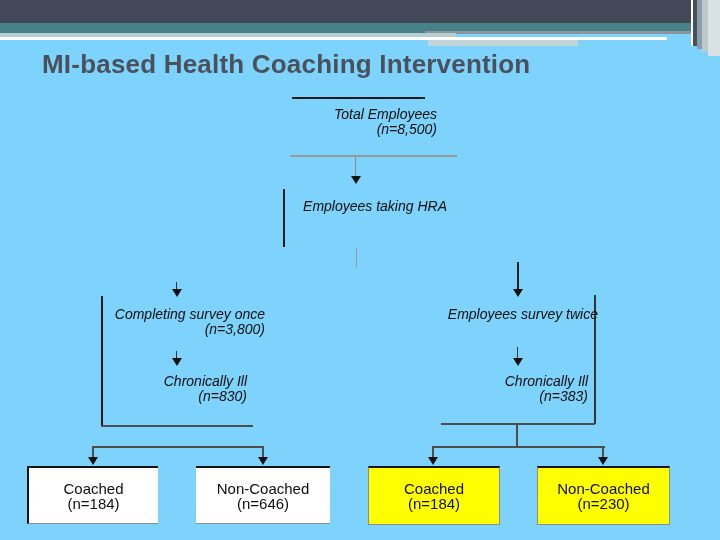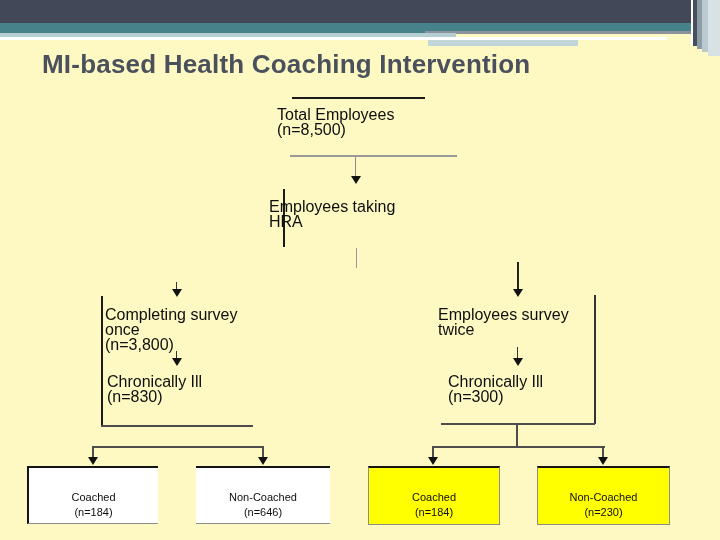--- a/index.html
+++ b/index.html
@@ -1,36 +1,36 @@
 <!DOCTYPE html>
 <html><head>
 <meta charset="utf-8">
 <style>
   html,body{margin:0;padding:0;background:#e8e8e8;}
   .slide{
-    position:relative;width:720px;height:540px;background:#fef9c3;overflow:hidden;
+    position:relative;width:720px;height:540px;background:#7dd3fc;overflow:hidden;
     font-family:"Liberation Sans", sans-serif;color:#111;
   }
   .abs{position:absolute;}
   .title{
     position:absolute;left:42px;top:49px;font-size:26px;font-weight:bold;
     color:#4b515c;white-space:nowrap;letter-spacing:0.2px;
   }
   .ln{position:absolute;background:#1a1a1a;}
   .arrowhead{
     position:absolute;width:0;height:0;
     border-left:5px solid transparent;border-right:5px solid transparent;
     border-top:8px solid #111;
   }
   .node{
-    position:absolute;text-align:left;font-size:16px;line-height:15px;color:#0e0e0e;
+    position:absolute;text-align:right;font-size:14px;line-height:15px;color:#0e0e0e;font-style:italic;
   }
   .bbox{
     position:absolute;box-sizing:border-box;text-align:center;
-    font-size:11px;line-height:15px;color:#0e0e0e;padding-top:22px;
+    font-size:15px;line-height:15px;color:#0e0e0e;padding-top:13px;
   }
   .bbox.plain-a{border-top:2px solid #141414;border-left:2px solid #141414;border-bottom:1px solid #8c8c8c;background:#fff;}
   .bbox.plain-b{border-top:2px solid #141414;border-bottom:1px solid #8c8c8c;background:#fff;}
   .bbox.hl{background:#ffff00;border:1px solid #8c8c8c;border-top:2px solid #141414;}
 </style>
 </head>
 <body>
 
 <div class="slide">
 
@@ -82,37 +82,37 @@
   <div class="arrowhead" style="left:258px;top:457px;"></div>
   <div class="ln" style="left:432px;top:446px;width:2px;height:12px;background:#4d4d4d;"></div>
   <div class="arrowhead" style="left:428px;top:457px;"></div>
   <div class="ln" style="left:602px;top:446px;width:2px;height:12px;background:#4d4d4d;"></div>
   <div class="arrowhead" style="left:598px;top:457px;"></div>
 
   <div class="node" style="left:277px;top:107px;width:160px;">
     <div>Total Employees</div>
     <div>(n=8,500)</div>
   </div>
-  <div class="node" style="left:269px;top:199px;width:160px;">
+  <div class="node" style="left:287px;top:199px;width:160px;">
     <div>Employees taking HRA</div>
   </div>
   <div class="node" style="left:105px;top:307px;width:160px;">
     <div>Completing survey once</div>
     <div>(n=3,800)</div>
   </div>
   <div class="node" style="left:438px;top:307px;width:160px;">
     <div>Employees survey twice</div>
   </div>
   <div class="node" style="left:107px;top:374px;width:140px;">
     <div>Chronically Ill</div>
     <div>(n=830)</div>
   </div>
   <div class="node" style="left:448px;top:374px;width:140px;">
     <div>Chronically Ill</div>
-    <div>(n=300)</div>
+    <div>(n=383)</div>
   </div>
 
   <div class="bbox plain-a" style="left:27px;top:466px;width:131px;height:58px;">
     <div>Coached</div>
     <div>(n=184)</div>
   </div>
   <div class="bbox plain-b" style="left:196px;top:466px;width:134px;height:58px;">
     <div>Non-Coached</div>
     <div>(n=646)</div>
   </div>

